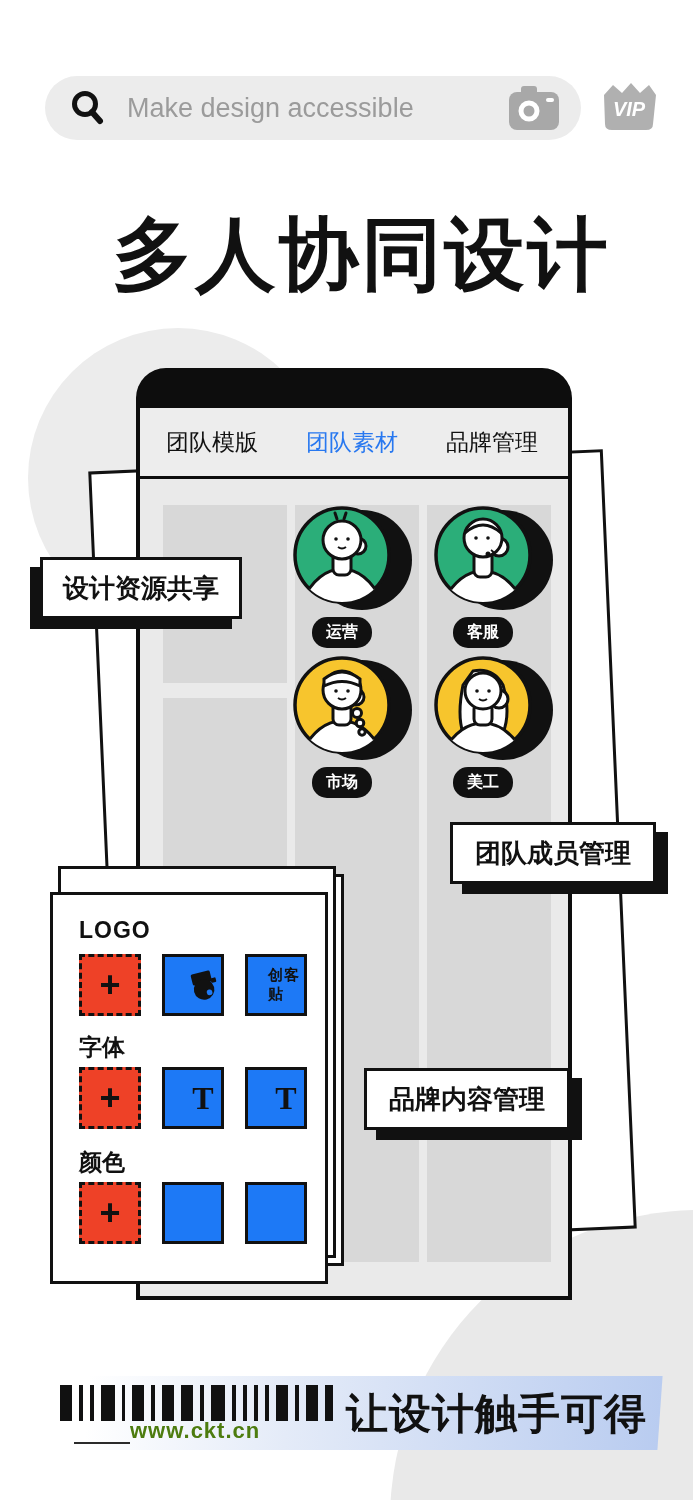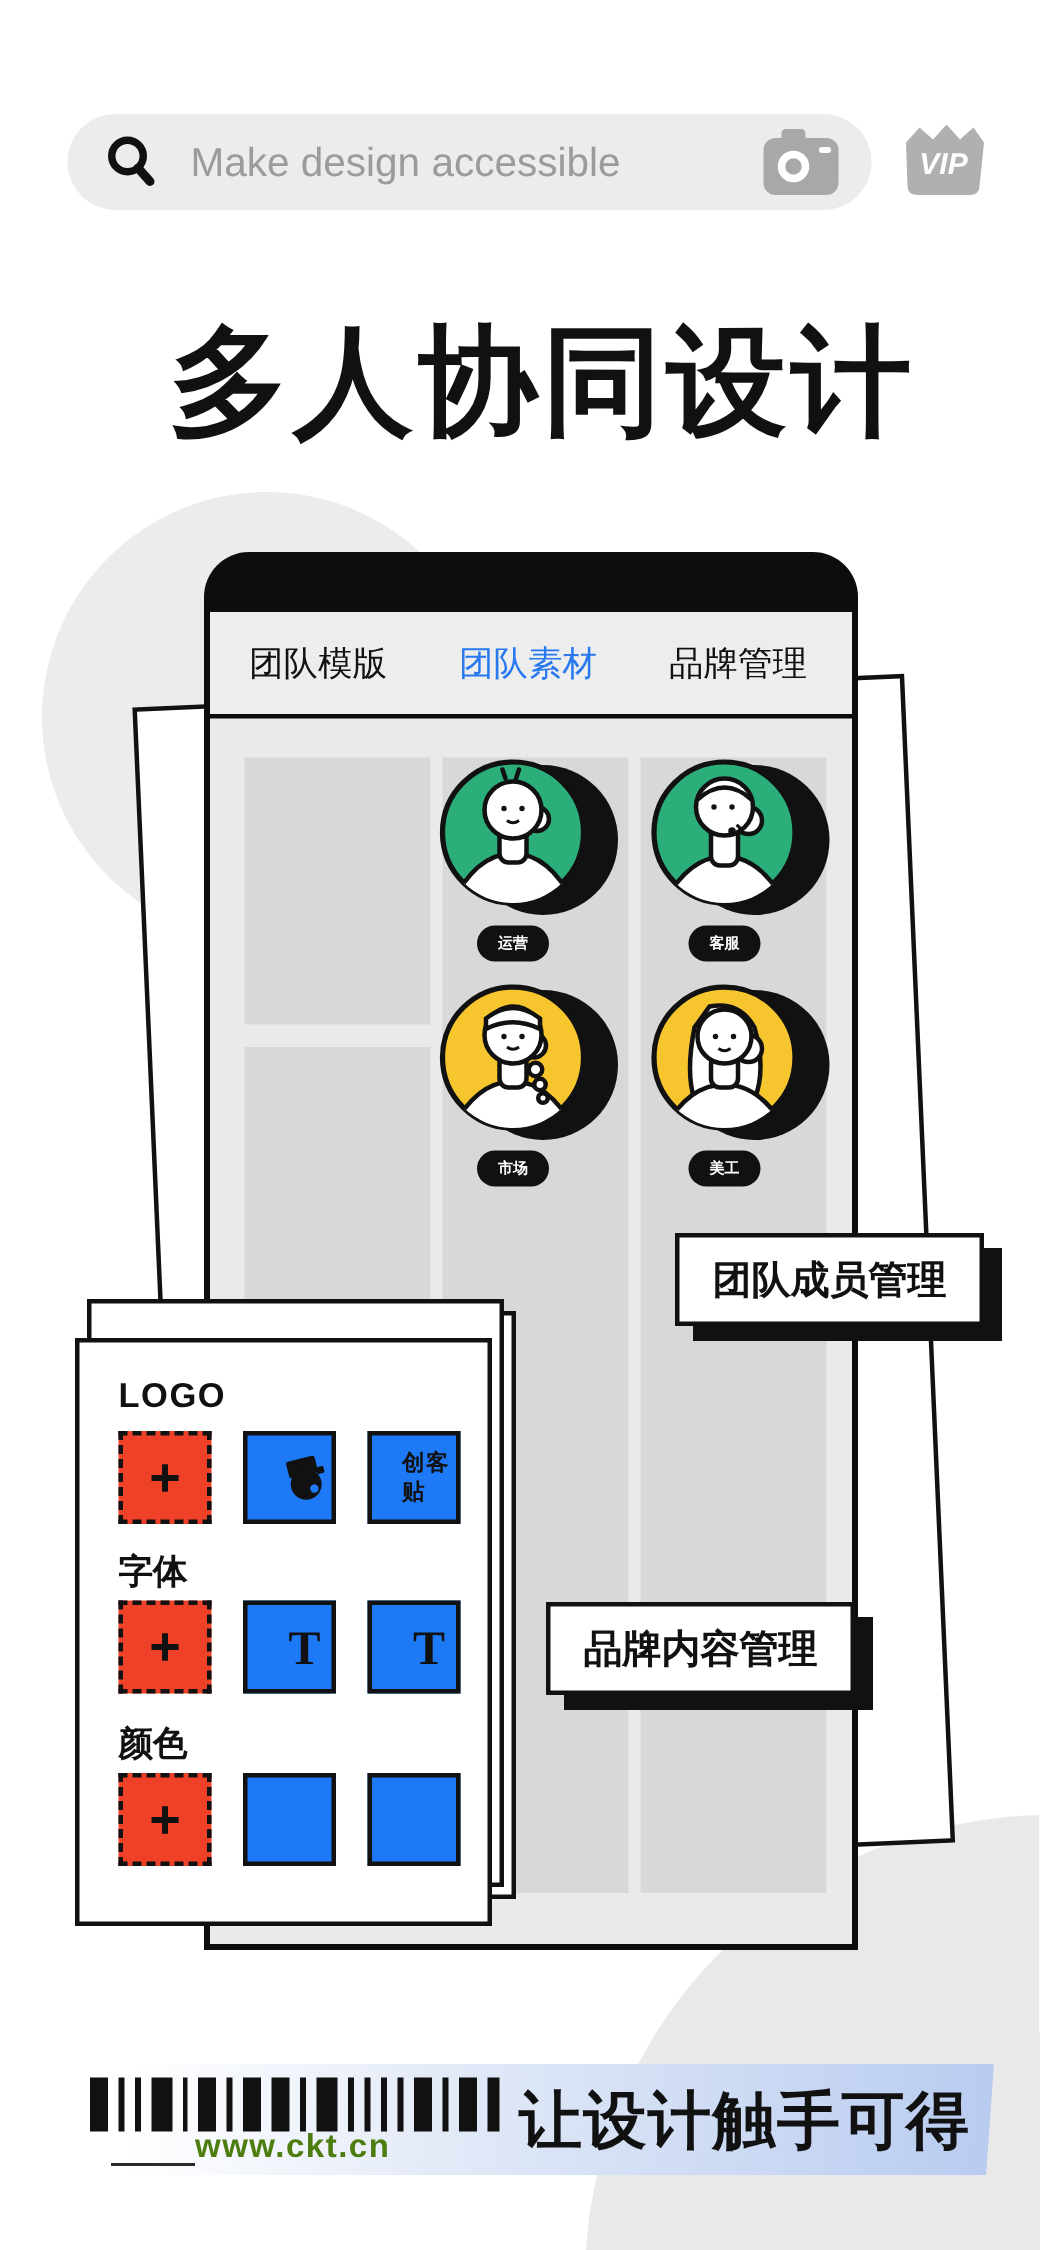--- a/index.html
+++ b/index.html
@@ -43,21 +43,21 @@
   .gc-strip { top:23px; width:124px; height:757px; }
 
   
   .member { position:absolute; width:120px; height:150px; }
   .m1 { left:152px; top:23px; } .m2 { left:293px; top:23px; }
   .m3 { left:152px; top:173px; } .m4 { left:293px; top:173px; }
   .av-shadow { position:absolute; left:20px; top:5px; width:100px; height:100px;
     border-radius:50%; background:#111; }
   .member svg.avatar { position:absolute; left:0; top:0; width:100px; height:100px; }
   .member-pill { position:absolute; left:50px; top:112px; transform:translateX(-50%);
-    background:#111; color:#fff; font-size:10px; font-weight:700; padding:5px 14px;
+    background:#111; color:#fff; font-size:16px; font-weight:700; padding:5px 14px;
     border-radius:15px; white-space:nowrap; }
 
   
   .callout { position:absolute; background:#fff; border:3px solid #111; z-index:6;
     display:flex; align-items:center; justify-content:center;
     font-size:26px; font-weight:800; color:#111; white-space:nowrap; }
   .callout-left   { left:40px;  top:557px; width:202px; height:62px; box-shadow:-10px 10px 0 #111; }
   .callout-right  { left:450px; top:822px; width:206px; height:62px; box-shadow:12px 10px 0 #111; }
   .callout-bottom { left:364px; top:1068px; width:206px; height:62px; box-shadow:12px 10px 0 #111; }
 
@@ -227,20 +227,21 @@
               <circle cx="56" cy="36" r="1.8" fill="#111" stroke="none"></circle>
               <path d="M46,44 Q50,47 54,44" fill="none" stroke-width="2"></path>
             </g>
           </svg>
           <span class="member-pill">美工</span>
         </div>
       </div>
     </div>
   </div>
 
+  <div class="callout callout-left">设计资源共享</div>
   <div class="callout callout-right">团队成员管理</div>
   <div class="callout callout-bottom">品牌内容管理</div>
 
   <div class="card-stack cs2"></div>
   <div class="card-stack cs1"></div>
   <div class="brand-card">
     <div class="card-h h-logo">LOGO</div>
     <div class="tile-row r1">
       <div class="tile tile-add">+</div>
       <div class="tile tile-blue">

